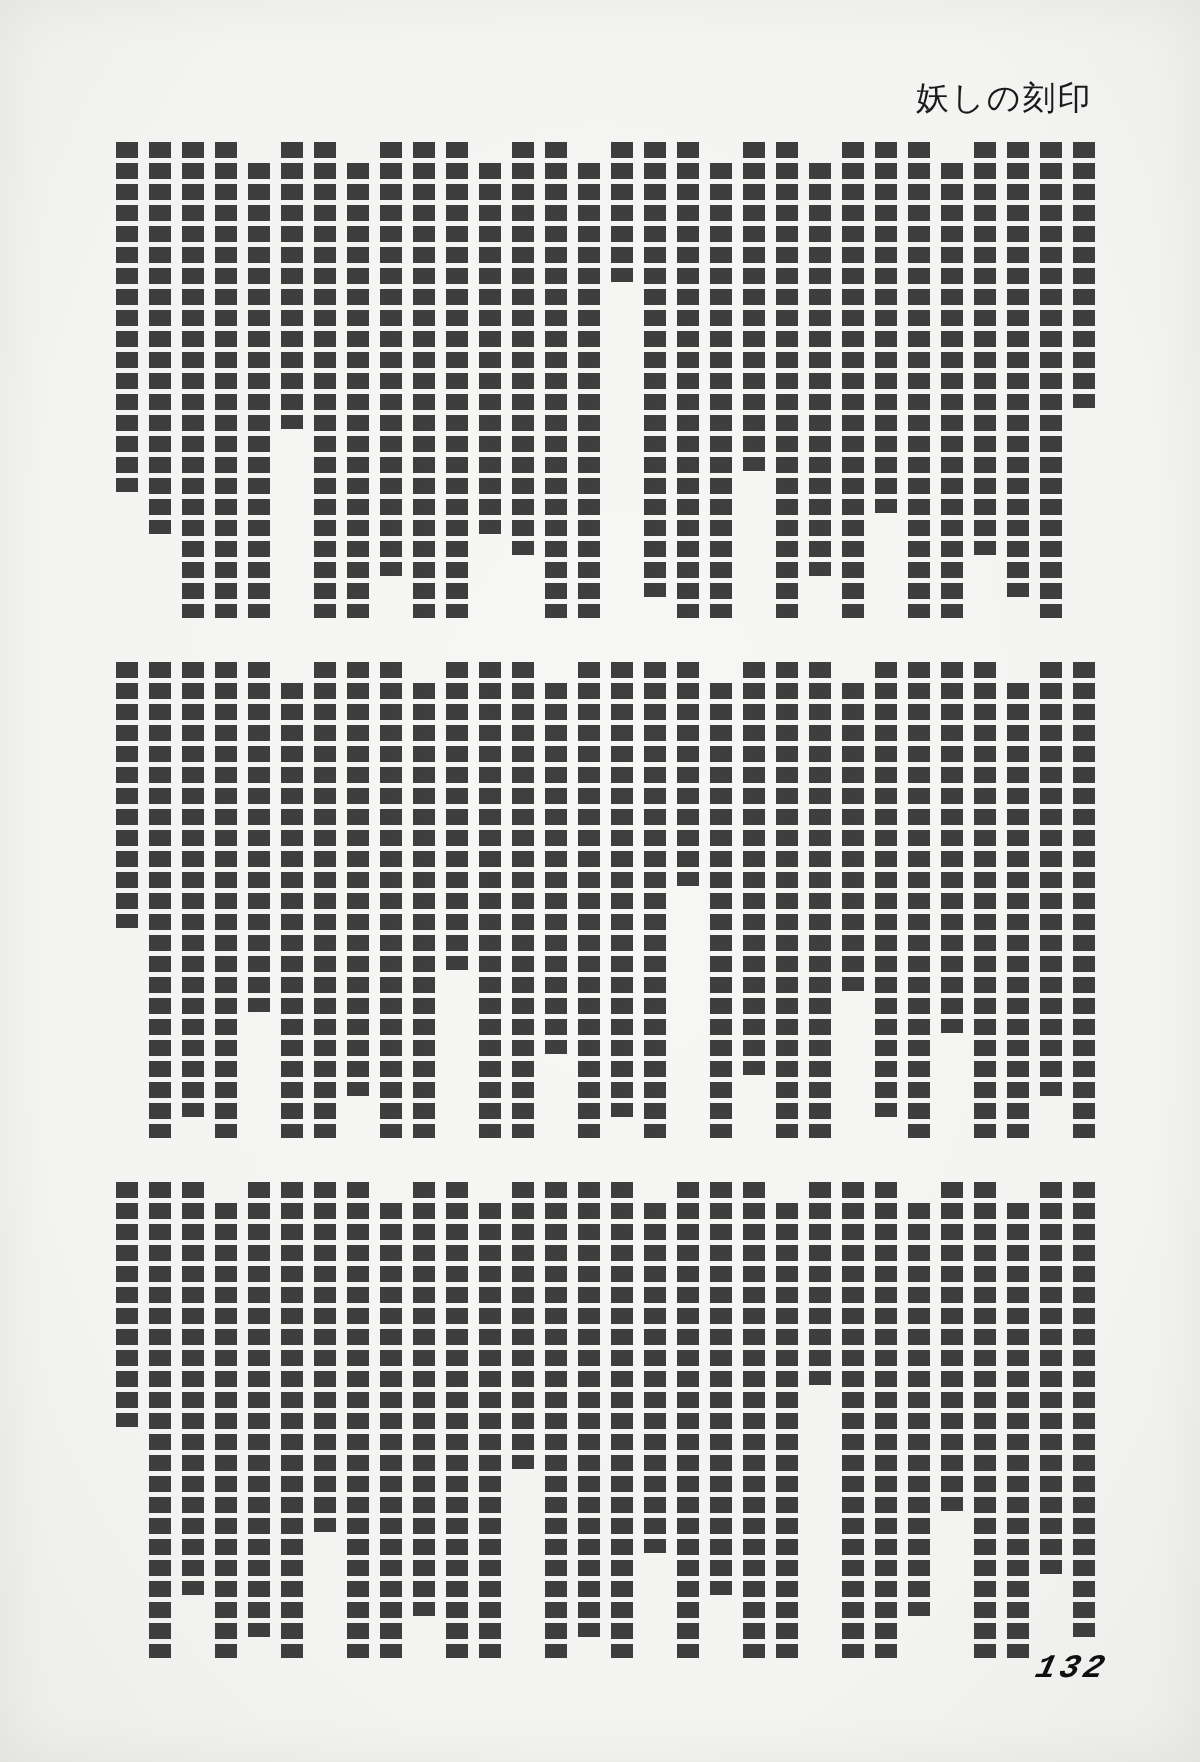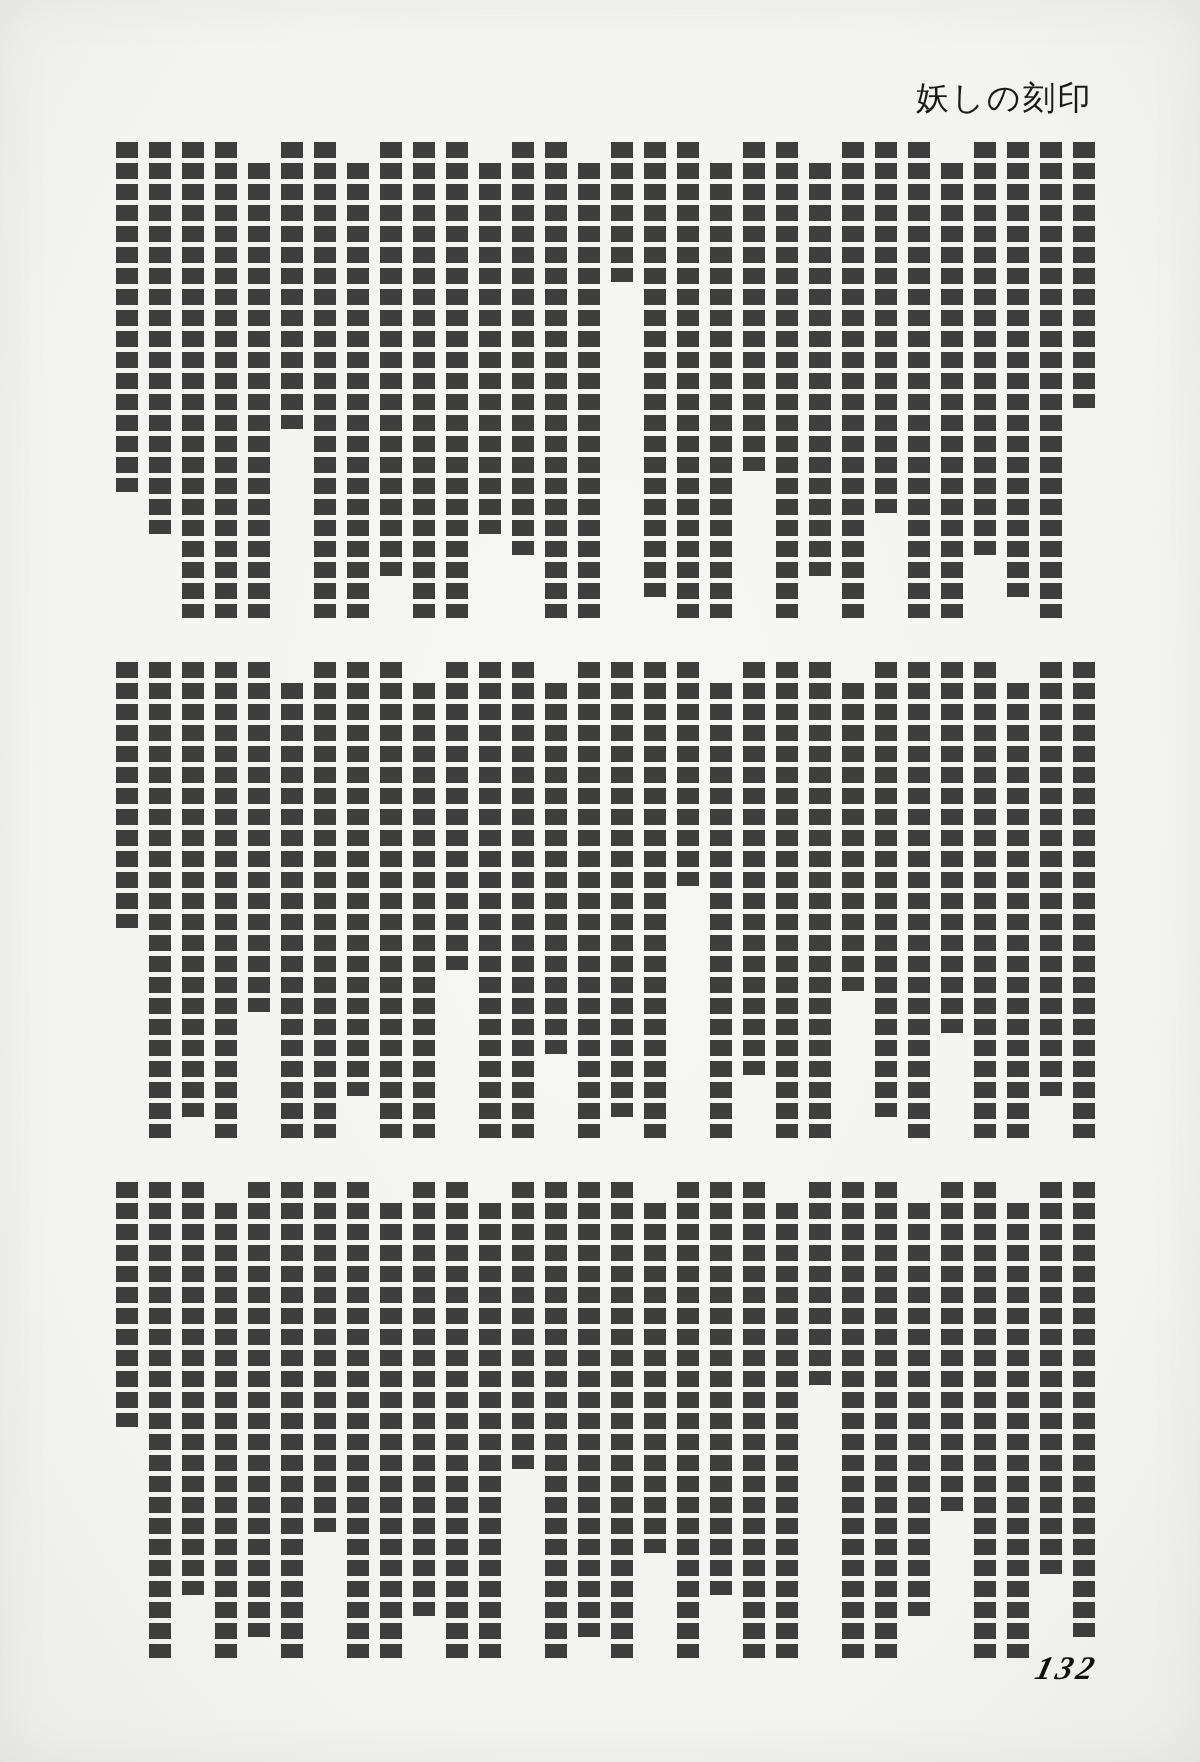--- a/index.html
+++ b/index.html
@@ -3,21 +3,21 @@
 <meta charset="utf-8">
 <style>
   html,body { margin:0; padding:0; background:#e9e9e7; }
   .page {
     position:relative;
     width:1200px; height:1762px;
     margin:0 auto;
     background:#f4f4f2;
     background-image: radial-gradient(ellipse at 50% 45%, #f7f7f5 0%, #f3f3f1 70%, #ececea 100%);
     box-shadow: inset 0 0 60px rgba(0,0,0,0.05);
-    font-family:Liberation Serif, serif;
+    font-family:Liberation Mono, monospace;
     overflow:hidden;
   }
   .title {
     position:absolute;
     top:76px; left:916px;
     font-size:33px;
     letter-spacing:2px;
     color:#1a1a1a;
     white-space:nowrap;
   }

